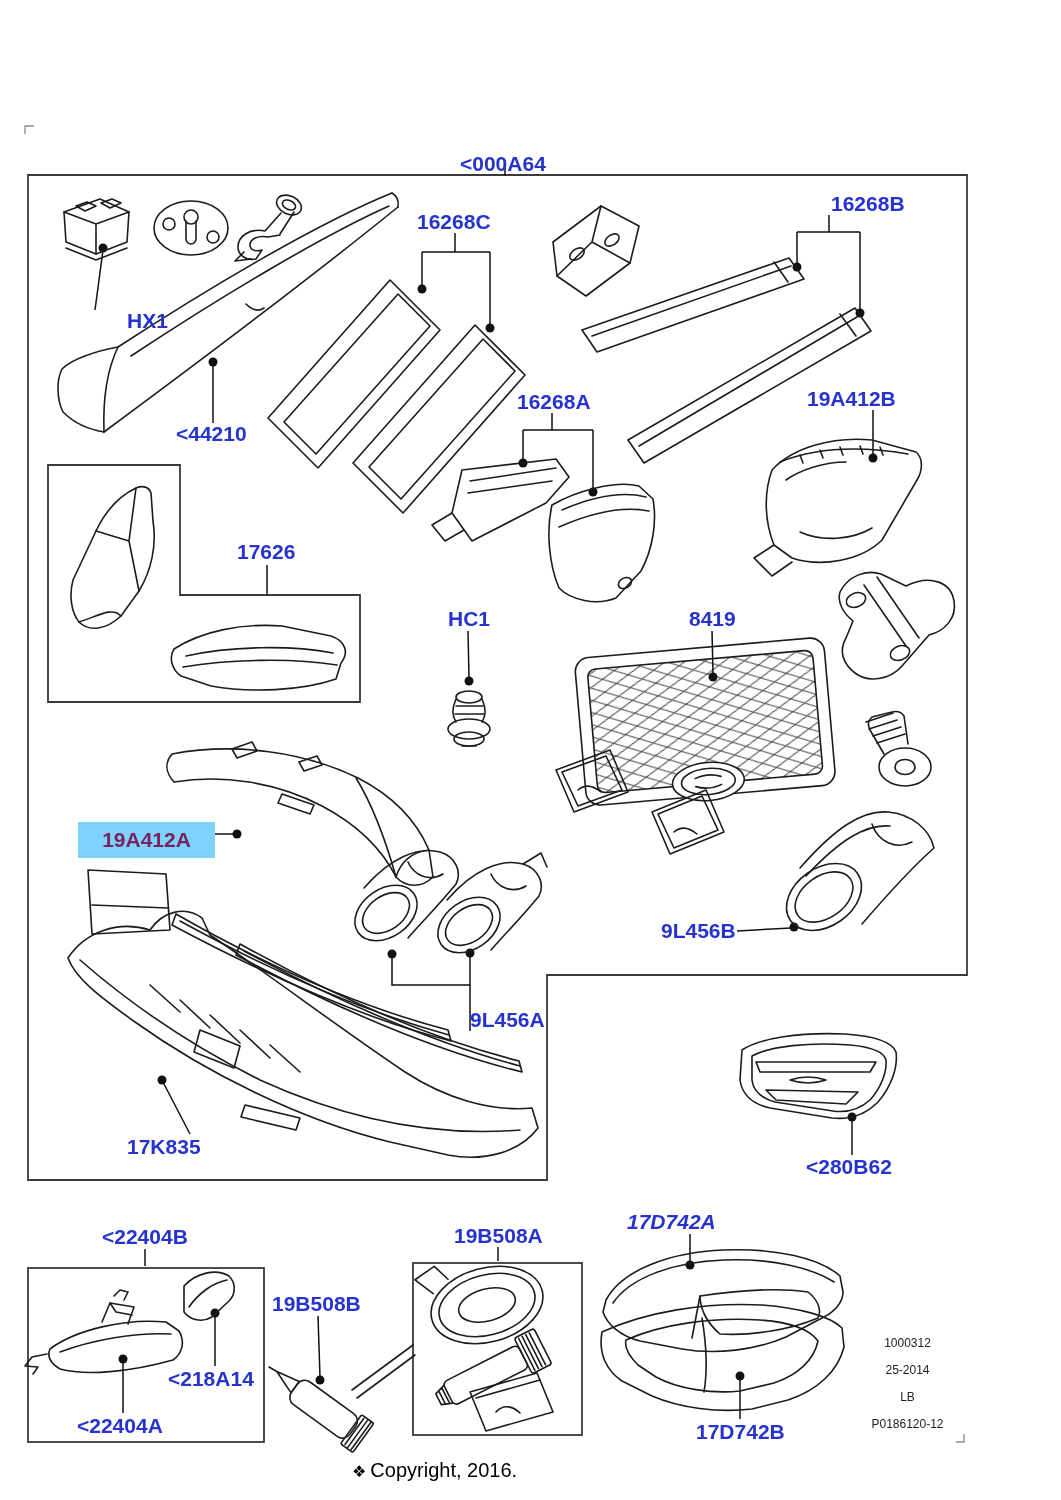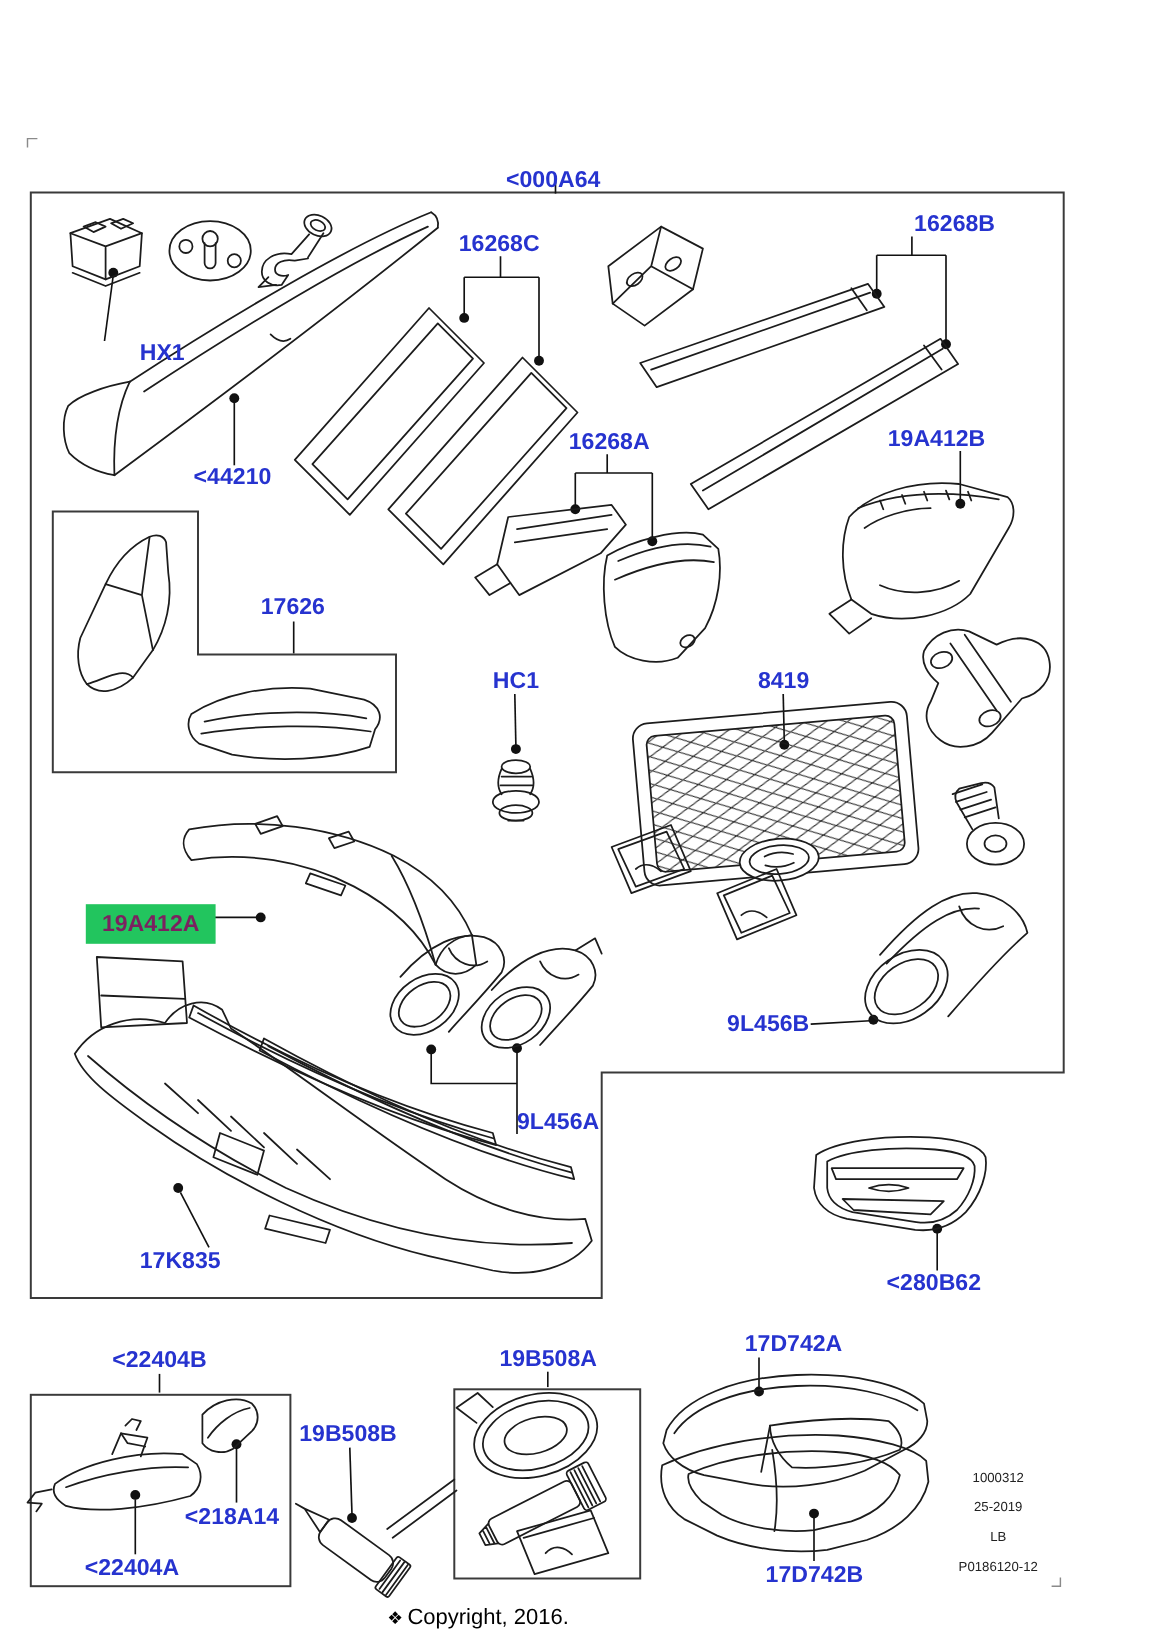--- a/index.html
+++ b/index.html
@@ -1,21 +1,21 @@
 <!DOCTYPE html>
 <html><head>
 <meta charset="utf-8">
 <style>
   html,body{margin:0;padding:0;background:#fff;}
   #stage{position:relative;width:1061px;height:1500px;background:#ffffff;overflow:hidden;
          font-family:"Liberation Sans", sans-serif;}
   #art{position:absolute;left:0;top:0;}
   .lbl{position:absolute;font-weight:bold;font-size:21px;line-height:21px;color:#2633cf;
        white-space:nowrap;cursor:pointer;}
-  .lbl-hi{position:absolute;left:78px;top:822px;width:118px;height:36px;background:#22c55e;
+  .lbl-hi{position:absolute;left:78px;top:822px;width:137px;height:36px;background:#7dd3fc;
           color:#7c2160;font-weight:bold;font-size:21px;line-height:36px;text-align:center;
           cursor:pointer;}
   .doc{position:absolute;left:830px;top:1330px;width:155px;text-align:center;color:#222;
        font-size:12px;line-height:27px;font-weight:400;}
   .copy{position:absolute;left:352px;top:1459px;color:#000000;font-size:20px;white-space:nowrap;}
   .copy .sym{font-size:16px;margin-right:4px;}
 </style>
 </head>
 <body>
 
@@ -337,26 +337,26 @@
   <div class="lbl-hi">19A412A</div>
   <div class="lbl" style="left:661px;top:920px;">9L456B</div>
   <div class="lbl" style="left:434px;top:1009px;padding-left:36px;">9L456A</div>
   <div class="lbl" style="left:127px;top:1136px;">17K835</div>
   <div class="lbl" style="left:806px;top:1156px;">&lt;280B62</div>
   <div class="lbl" style="left:102px;top:1226px;">&lt;22404B</div>
   <div class="lbl" style="left:168px;top:1368px;">&lt;218A14</div>
   <div class="lbl" style="left:77px;top:1415px;">&lt;22404A</div>
   <div class="lbl" style="left:272px;top:1293px;">19B508B</div>
   <div class="lbl" style="left:454px;top:1225px;">19B508A</div>
-  <div class="lbl" style="left:677px;top:1211px;">17D742A</div>
+  <div class="lbl" style="left:627px;top:1211px;font-style:italic;">17D742A</div>
   <div class="lbl" style="left:696px;top:1421px;">17D742B</div>
 
   <div class="doc">
     <div>1000312</div>
-    <div>25-2019</div>
+    <div>25-2014</div>
     <div>LB</div>
     <div>P0186120-12</div>
   </div>
 
   <div class="copy">
     <span class="sym">❖</span><span>Copyright, 2016.</span>
   </div>
 
 </div>
 

